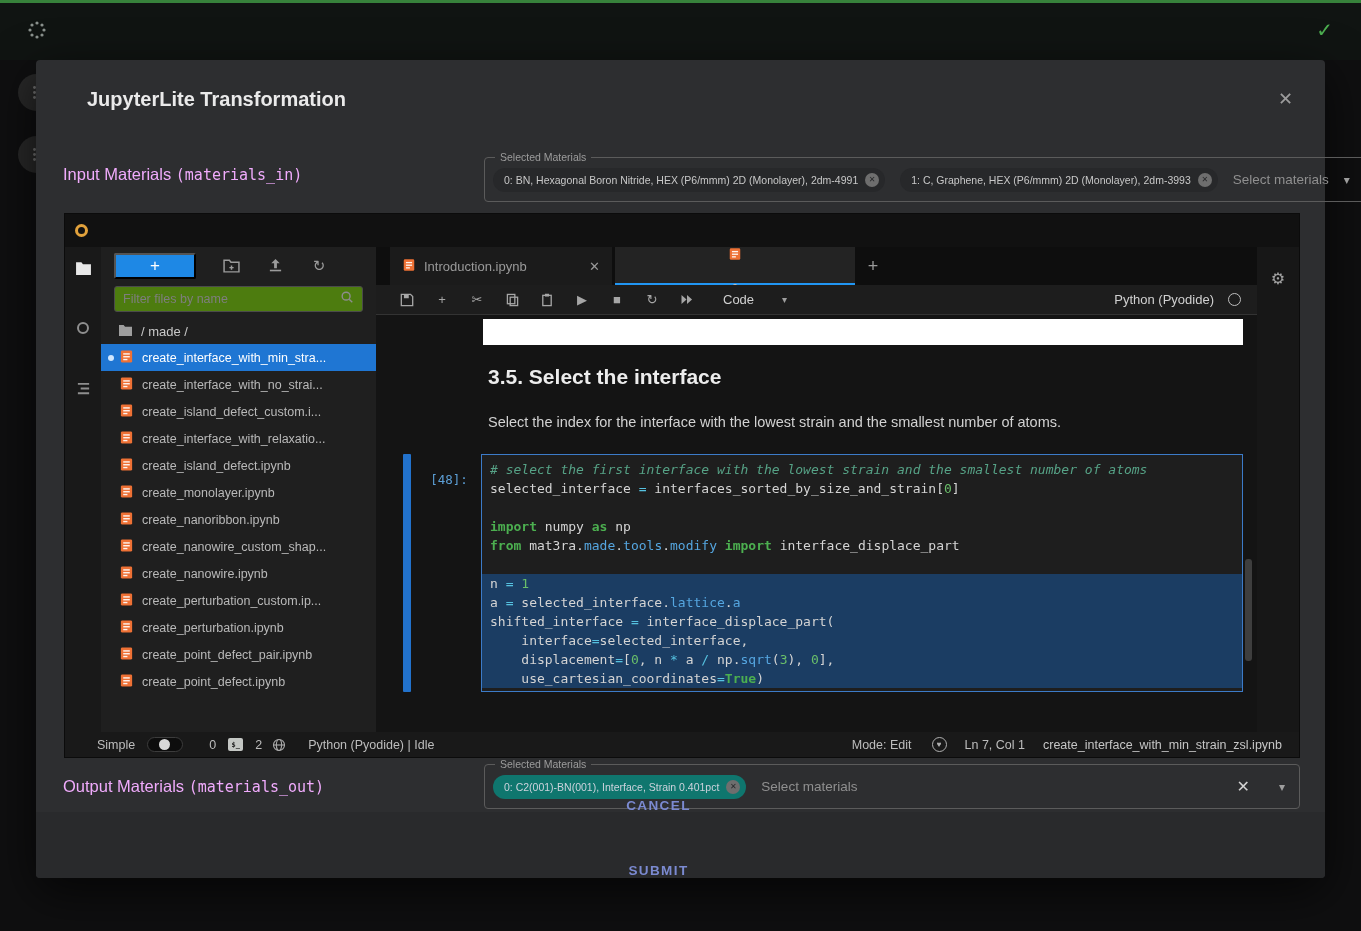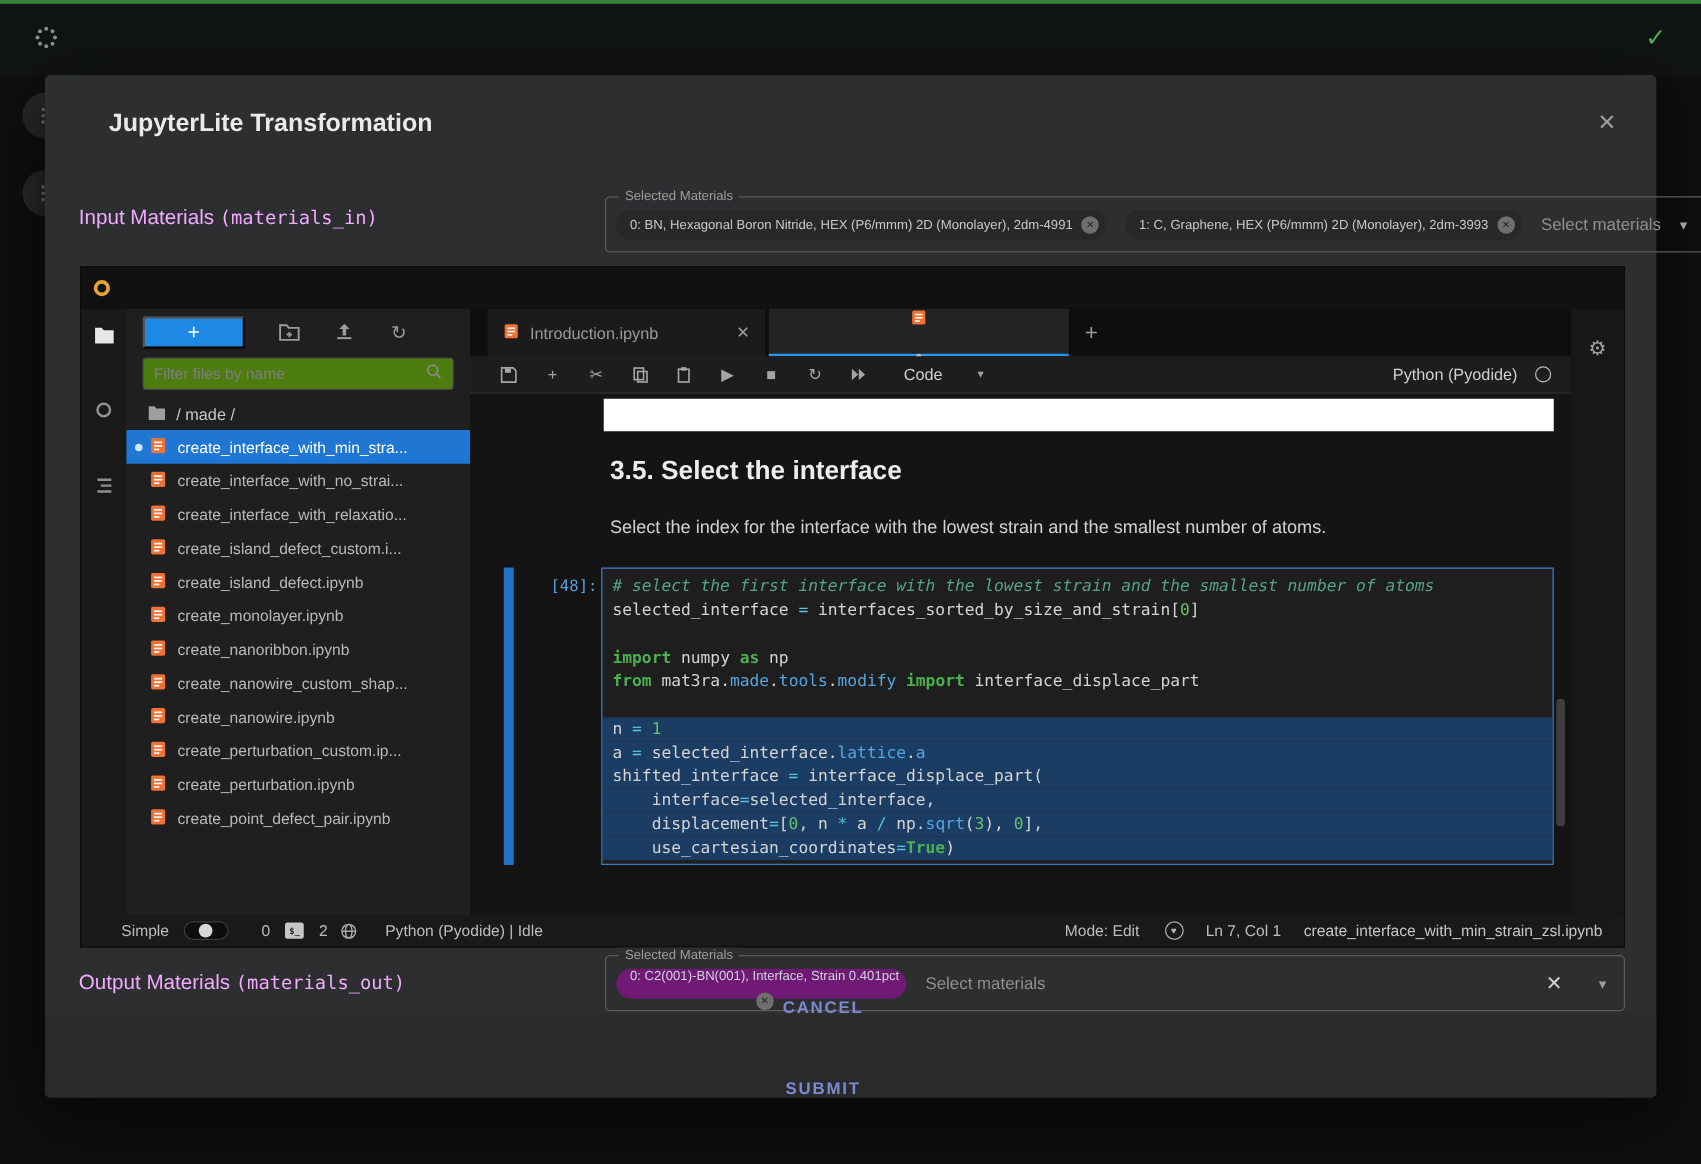--- a/index.html
+++ b/index.html
@@ -31,21 +31,21 @@
 
   .mat-row-label{position:absolute;left:27px;font-size:16.5px;color:#f0abfc;white-space:nowrap;}
   .mat-row-label .code-font{font-family:"DejaVu Sans Mono","Liberation Mono",monospace;font-size:15px;}
   .label-input{top:105px;} .label-output{top:717px;}
 
   .mat-fieldset{position:absolute;left:448px;width:816px;height:45px;border:1px solid #5b5b5b;border-radius:4px;}
   .fieldset-input{top:97px;} .fieldset-output{top:704px;}
   .mat-legend{position:absolute;top:-7px;left:10px;background:#2d2e30;padding:0 5px;font-size:10.5px;color:#9c9c9c;line-height:12px;}
   .mat-content{height:100%;display:flex;align-items:center;padding:0 14px 0 8px;gap:15px;}
   .chip{background:#27282a;border-radius:12px;height:24px;display:inline-flex;align-items:center;gap:7px;padding:0 6px 0 11px;font-size:10.5px;color:#c8c8c8;white-space:nowrap;flex:none;}
-  .fieldset-output .chip{background:#701a75;color:#cdd3dd;flex-direction:column;}
+  .fieldset-output .chip{background:#0f766e;color:#cdd3dd;}
   .chip-close{width:14px;height:14px;border-radius:50%;background:#6e6e6e;color:#27282a;font-size:8px;display:flex;align-items:center;justify-content:center;flex:none;cursor:pointer;}
   .mat-placeholder{color:#8f8f8f;font-size:13.5px;white-space:nowrap;}
   .mat-caret{color:#9e9e9e;font-size:12px;cursor:pointer;}
   .push-right{margin-left:auto;}
   .mat-clear{color:#d2d2d2;font-size:16px;cursor:pointer;margin-left:auto;}
   .fieldset-output .mat-caret{margin-left:14px;}
 
   
   .jl-window{position:absolute;left:28px;top:153px;width:1236px;height:545px;background:#161616;display:flex;flex-direction:column;border:1px solid #0b0b0b;}
   .jl-menubar{height:33px;background:#111;display:flex;align-items:center;padding-left:10px;flex:none;}
@@ -92,21 +92,21 @@
   .tb-celltype{display:flex;align-items:center;gap:28px;margin-left:9px;font-size:13px;color:#d0d0d0;cursor:pointer;}
   .tb-caret{font-size:10px;color:#9e9e9e;}
   .tb-right{margin-left:auto;display:flex;align-items:center;gap:14px;font-size:13px;color:#d0d0d0;}
   .kernel-circle{width:13px;height:13px;border:1.5px solid #bdbdbd;border-radius:50%;cursor:pointer;}
 
   .nb-content{flex:1;position:relative;overflow:hidden;background:#141414;}
   .nb-white-strip{position:absolute;left:107px;top:4px;width:760px;height:26px;background:#ffffff;}
   .nb-heading{position:absolute;left:112px;top:50px;font-size:21px;font-weight:bold;color:#ededed;}
   .nb-desc{position:absolute;left:112px;top:99px;font-size:14.5px;color:#d2d2d2;}
   .cell-collapser{position:absolute;left:27px;top:139px;width:8px;height:238px;background:#2272cc;border-radius:1px;cursor:pointer;}
-  .cell-prompt{position:absolute;left:44px;top:146px;width:58px;text-align:right;font-family:"DejaVu Sans Mono","Liberation Mono",monospace;font-size:12.5px;color:#5c9fd6;}
+  .cell-prompt{position:absolute;left:44px;top:157px;width:58px;text-align:center;font-family:"DejaVu Sans Mono","Liberation Mono",monospace;font-size:12.5px;color:#5c9fd6;}
   .cell-editor{position:absolute;left:105px;top:139px;width:762px;height:238px;background:#1e1e1e;border:1px solid #3c7bc8;padding:5px 0;overflow:hidden;}
   .code-line{height:19px;line-height:19px;padding:0 8px;font-family:"DejaVu Sans Mono","Liberation Mono",monospace;font-size:13px;white-space:pre;color:#d4d4d4;}
   .code-line.hl{background:#1b3d63;}
   .tok-c{color:#56a286;font-style:italic;}
   .tok-k{color:#4caf50;font-weight:600;}
   .tok-o{color:#56c2e0;}
   .tok-n{color:#6abf6a;}
   .tok-p{color:#55a6e0;}
   .tok-t{color:#d4d4d4;}
   .nb-scrollbar{position:absolute;right:5px;top:244px;width:7px;height:102px;background:#3e3e3e;border-radius:3px;cursor:pointer;}
@@ -296,44 +296,44 @@
             <div class="fb-row">
 
               <span>
                 <svg width="15" height="15" viewBox="0 0 16 16">
                   <rect x="2" y="1.5" width="12" height="13" rx="1.5" fill="#ee7135"></rect>
                   <rect x="4.5" y="4.5" width="7" height="1.5" fill="#fff" opacity="0.92"></rect>
                   <rect x="4.5" y="7.5" width="7" height="1.5" fill="#fff" opacity="0.92"></rect>
                   <rect x="4.5" y="10.5" width="4.5" height="1.5" fill="#fff" opacity="0.92"></rect>
                 </svg>
               </span>
+              <span class="fb-name">create_island_defect_custom.i...</span>
+            </div>
+            <div class="fb-row">
+
+              <span>
+                <svg width="15" height="15" viewBox="0 0 16 16">
+                  <rect x="2" y="1.5" width="12" height="13" rx="1.5" fill="#ee7135"></rect>
+                  <rect x="4.5" y="4.5" width="7" height="1.5" fill="#fff" opacity="0.92"></rect>
+                  <rect x="4.5" y="7.5" width="7" height="1.5" fill="#fff" opacity="0.92"></rect>
+                  <rect x="4.5" y="10.5" width="4.5" height="1.5" fill="#fff" opacity="0.92"></rect>
+                </svg>
+              </span>
               <span class="fb-name">create_interface_with_relaxatio...</span>
             </div>
             <div class="fb-row">
 
               <span>
                 <svg width="15" height="15" viewBox="0 0 16 16">
                   <rect x="2" y="1.5" width="12" height="13" rx="1.5" fill="#ee7135"></rect>
                   <rect x="4.5" y="4.5" width="7" height="1.5" fill="#fff" opacity="0.92"></rect>
                   <rect x="4.5" y="7.5" width="7" height="1.5" fill="#fff" opacity="0.92"></rect>
                   <rect x="4.5" y="10.5" width="4.5" height="1.5" fill="#fff" opacity="0.92"></rect>
                 </svg>
               </span>
-              <span class="fb-name">create_island_defect_custom.i...</span>
-            </div>
-            <div class="fb-row">
-
-              <span>
-                <svg width="15" height="15" viewBox="0 0 16 16">
-                  <rect x="2" y="1.5" width="12" height="13" rx="1.5" fill="#ee7135"></rect>
-                  <rect x="4.5" y="4.5" width="7" height="1.5" fill="#fff" opacity="0.92"></rect>
-                  <rect x="4.5" y="7.5" width="7" height="1.5" fill="#fff" opacity="0.92"></rect>
-                  <rect x="4.5" y="10.5" width="4.5" height="1.5" fill="#fff" opacity="0.92"></rect>
-                </svg>
-              </span>
               <span class="fb-name">create_island_defect.ipynb</span>
             </div>
             <div class="fb-row">
 
               <span>
                 <svg width="15" height="15" viewBox="0 0 16 16">
                   <rect x="2" y="1.5" width="12" height="13" rx="1.5" fill="#ee7135"></rect>
                   <rect x="4.5" y="4.5" width="7" height="1.5" fill="#fff" opacity="0.92"></rect>
                   <rect x="4.5" y="7.5" width="7" height="1.5" fill="#fff" opacity="0.92"></rect>
                   <rect x="4.5" y="10.5" width="4.5" height="1.5" fill="#fff" opacity="0.92"></rect>
@@ -405,20 +405,32 @@
 
               <span>
                 <svg width="15" height="15" viewBox="0 0 16 16">
                   <rect x="2" y="1.5" width="12" height="13" rx="1.5" fill="#ee7135"></rect>
                   <rect x="4.5" y="4.5" width="7" height="1.5" fill="#fff" opacity="0.92"></rect>
                   <rect x="4.5" y="7.5" width="7" height="1.5" fill="#fff" opacity="0.92"></rect>
                   <rect x="4.5" y="10.5" width="4.5" height="1.5" fill="#fff" opacity="0.92"></rect>
                 </svg>
               </span>
               <span class="fb-name">create_point_defect_pair.ipynb</span>
+            </div>
+            <div class="fb-row">
+
+              <span>
+                <svg width="15" height="15" viewBox="0 0 16 16">
+                  <rect x="2" y="1.5" width="12" height="13" rx="1.5" fill="#ee7135"></rect>
+                  <rect x="4.5" y="4.5" width="7" height="1.5" fill="#fff" opacity="0.92"></rect>
+                  <rect x="4.5" y="7.5" width="7" height="1.5" fill="#fff" opacity="0.92"></rect>
+                  <rect x="4.5" y="10.5" width="4.5" height="1.5" fill="#fff" opacity="0.92"></rect>
+                </svg>
+              </span>
+              <span class="fb-name">create_point_defect.ipynb</span>
             </div>
         </div>
       </div>
 
       <div class="jl-main">
         <div class="dock-tabbar">
           <div class="dock-tab tab1">
             <span>
               <svg width="14" height="14" viewBox="0 0 16 16">
                   <rect x="2" y="1.5" width="12" height="13" rx="1.5" fill="#ee7135"></rect>

